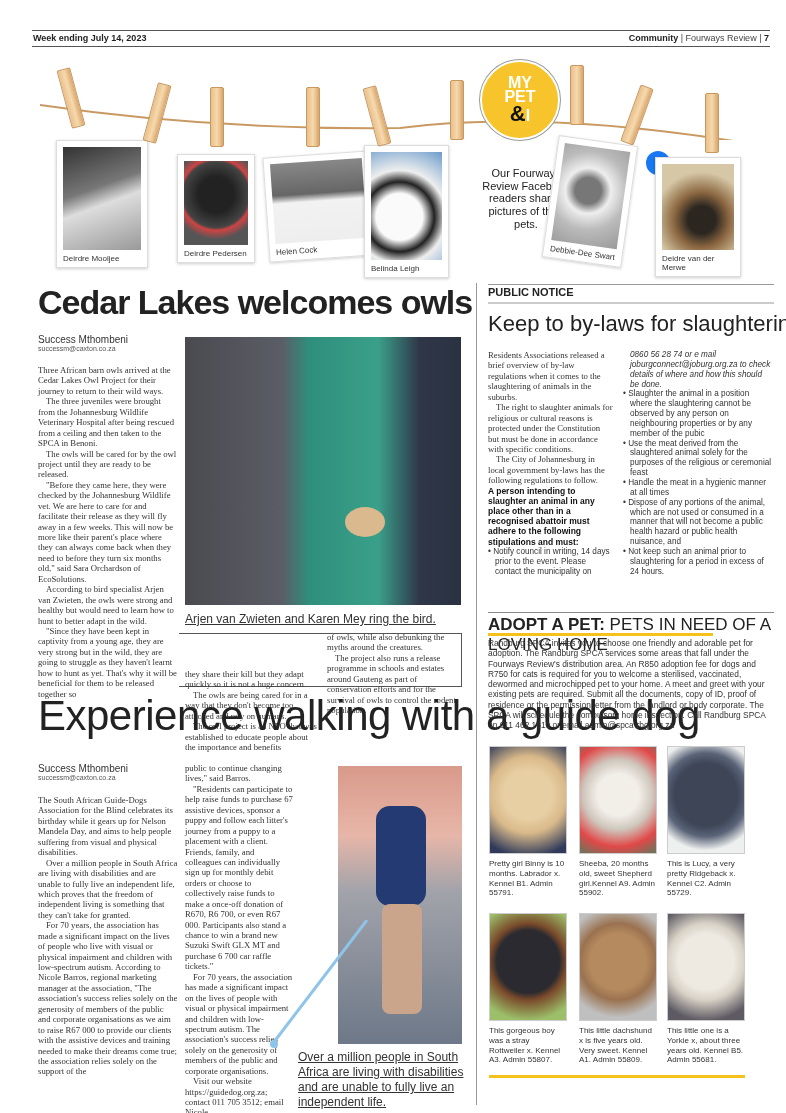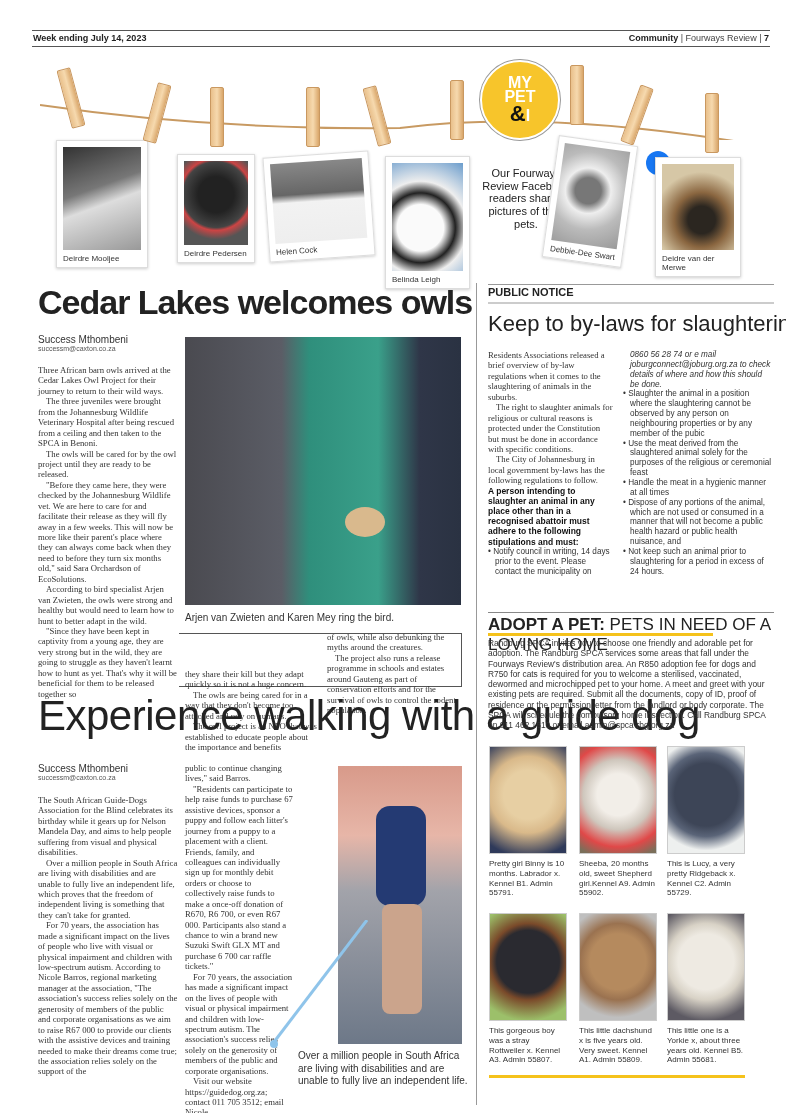--- a/index.html
+++ b/index.html
@@ -19,21 +19,21 @@
   .fbtext { left: 478px; top: 167px; width: 96px; text-align: center; font-family: "Liberation Sans", sans-serif; font-size: 11px; line-height: 1.15; color: #222; }
   .fb { left: 646px; top: 151px; width: 24px; height: 24px; border-radius: 50%; background: #1877f2; color: #fff; font-family: "Liberation Sans", sans-serif; font-weight: bold; font-size: 17px; text-align: center; line-height: 26px; }
   .headline { font-family: "Liberation Sans", sans-serif; color: #222; white-space: nowrap; }
   .h-owls { left: 38px; top: 283px; font-size: 34px; font-weight: bold; letter-spacing: -1px; }
   .h-guide { left: 38px; top: 692px; font-size: 42px; font-weight: normal; letter-spacing: -0.5px; }
   .byline { font-family: "Liberation Sans", sans-serif; font-size: 10px; color: #333; }
   .byline .email { font-size: 7px; color: #555; display: block; }
   .col { font-size: 8.7px; line-height: 1.2; color: #333; }
   .col p { text-indent: 8px; }
   .col p.first { text-indent: 0; }
-  .caption { font-family: "Liberation Sans", sans-serif; font-size: 10px; color: #333; line-height: 1.25; }
+  .caption { font-family: "Liberation Sans", sans-serif; font-size: 12px; color: #333; line-height: 1.25; text-decoration: underline; }
   .vrule { left: 476px; top: 283px; width: 1px; height: 822px; background: #999; }
   .boxed { left: 179px; top: 633px; width: 283px; height: 54px; border: 1px solid #555; border-left: none; }
   .pn-label { left: 488px; top: 286px; font-family: "Liberation Sans", sans-serif; font-weight: bold; font-size: 11px; color: #222; }
   .pn-rule1 { left: 488px; top: 284px; width: 286px; height: 1px; background: #999; }
   .pn-rule2 { left: 488px; top: 302px; width: 286px; height: 2px; background: #ccc; }
   .h-bylaws { left: 488px; top: 311px; font-size: 22px; font-weight: normal; }
   .sans-col { font-family: "Liberation Sans", sans-serif; font-size: 8.2px; line-height: 1.2; color: #333; }
   .sans-col ul { list-style: none; }
   .sans-col li { padding-left: 7px; text-indent: -7px; }
   .sans-col li::before { content: "• "; }
@@ -71,21 +71,21 @@
   <div class="cap">Deirdre Mooljee</div>
 </div>
 <div class="abs polaroid" style="left:177px;top:154px;width:78px;">
   <div class="ph photo" style="height:84px;background:radial-gradient(circle at 50% 40%,#222 30%,#444 55%,#c44 60%,#555 75%);"></div>
   <div class="cap">Deirdre Pedersen</div>
 </div>
 <div class="abs polaroid" style="left:266px;top:154px;width:106px;transform:rotate(-4deg);">
   <div class="ph photo" style="height:80px;background:linear-gradient(180deg,#888 0%,#666 40%,#f2f2f2 50%,#eee 100%);"></div>
   <div class="cap">Helen Cock</div>
 </div>
-<div class="abs polaroid" style="left:385px;top:145px;width:85px;margin-top:11px;">
+<div class="abs polaroid" style="left:364px;top:145px;width:85px;">
   <div class="ph photo" style="height:108px;background:radial-gradient(circle at 40% 60%,#fafafa 30%,#222 45%,#eee 60%,#6a9ccc 100%);"></div>
   <div class="cap">Belinda Leigh</div>
 </div>
 
 <div class="abs badge">
   <span class="t1">MY</span>
   <span class="t1">PET</span>
   <span><span class="amp">&amp;</span><span class="t1">I</span></span>
 </div>
 <div class="abs fbtext">Our Fourways Review Facebook readers shared pictures of their pets.</div>

